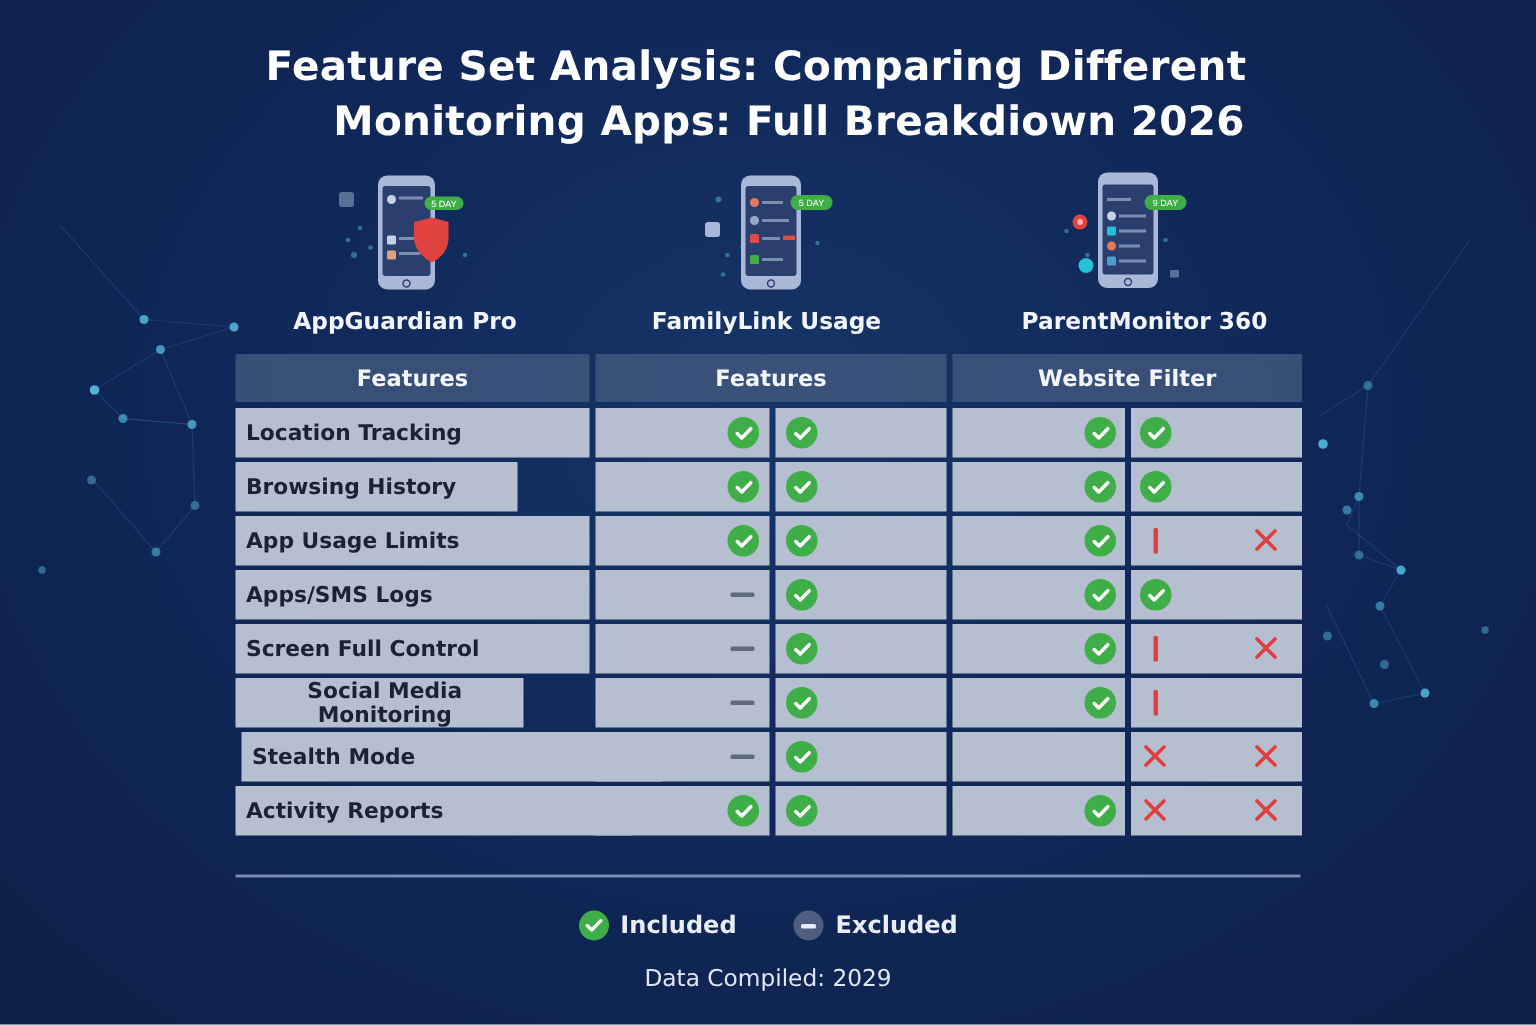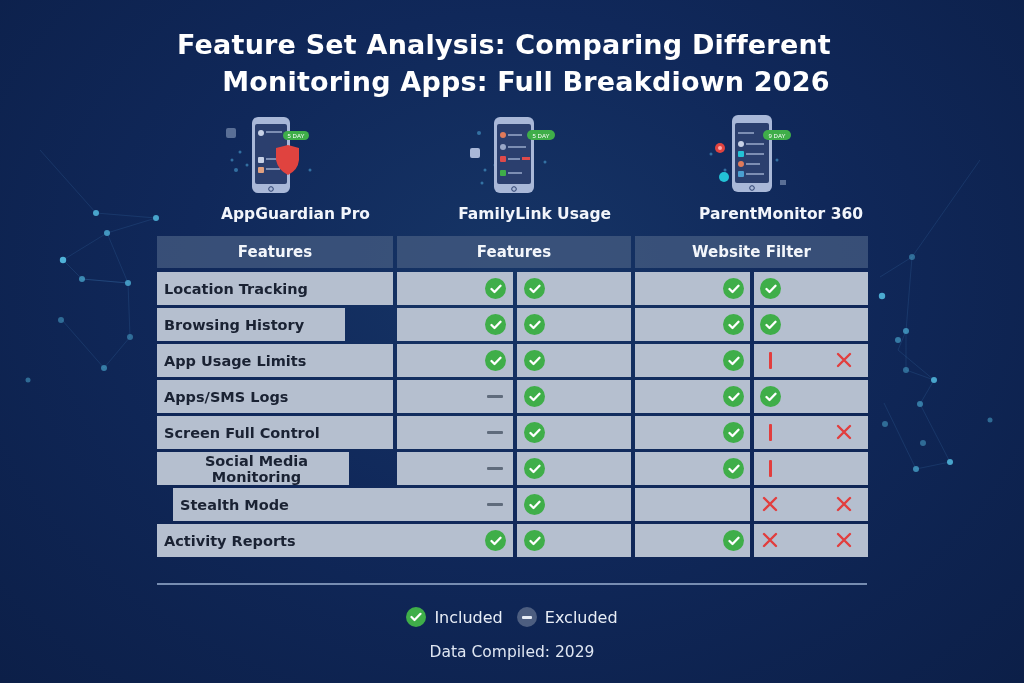--- a/index.html
+++ b/index.html
@@ -13,37 +13,37 @@
   .bg-net { position: absolute; left: 0; top: 0; width: 1024px; height: 683px; pointer-events: none; }
   .title {
     position: absolute; left: 0; width: 1024px; text-align: center;
     font-weight: bold; font-size: 27px; letter-spacing: 0.2px; color: #ffffff;
   }
   .title.l1 { top: 29px; left: -8px; }
   .title.l2 { top: 66px; left: 14px; }
 
   .app-block { position: absolute; width: 200px; text-align: center; }
   .app-icon { position: absolute; top: 0; width: 120px; height: 90px; }
-  .app-name { position: absolute; top: 95px; left: 0; width: 200px; text-align: right; font-weight: bold; font-size: 15.5px; color: #f2f5fb; }
+  .app-name { position: absolute; top: 95px; left: 0; width: 200px; text-align: center; font-weight: bold; font-size: 15.5px; color: #f2f5fb; }
 
   .table { position: absolute; left: 157px; top: 236px; width: 711px; }
   .hdr { position: absolute; top: 0; height: 32px; background: rgba(70, 92, 130, 0.75);
          font-weight: bold; font-size: 15px; color: #f3f6fb; display: flex; align-items: center; justify-content: center; }
   .row { position: absolute; left: 0; width: 711px; height: 33px; text-align: center; }
   .cell { position: absolute; top: 0; height: 33px; background: #b5bfcf; }
   .cell.label { font-weight: bold; font-size: 14.5px; color: #1a2233; display: flex; align-items: center; padding-left: 7px; }
   .mark { position: absolute; top: 6px; width: 21px; height: 21px; }
   .check { border-radius: 50%; background: #3fae49; display: flex; align-items: center; justify-content: center; }
   .dash { width: 16px; height: 3px; top: 15px; background: #5f6b7c; border-radius: 1px; }
   .bar { width: 3px; height: 17px; top: 8px; background: #e23d3d; border-radius: 1px; }
   .xmark { top: 7px; width: 18px; height: 18px; }
 
   .sep { position: absolute; left: 157px; top: 583px; width: 710px; height: 2px; background: #8aa0c2; opacity: 0.85; }
   .legend { position: absolute; top: 607px; left: 0; width: 1024px; display: flex; justify-content: center; align-items: center; gap: 6px; font-size: 16px; color: #e8edf6; }
-  .legend .lg-item { display: flex; align-items: center; gap: 8px; margin: 0 4px; }
+  .legend .lg-item { display: flex; align-items: flex-start; gap: 8px; margin: 0 16px; font-weight: bold; }
   .lg-check { width: 20px; height: 20px; border-radius: 50%; background: #3fae49; display: flex; align-items: center; justify-content: center; }
   .lg-minus { width: 20px; height: 20px; border-radius: 50%; background: #4d5e80; display: flex; align-items: center; justify-content: center; }
   .lg-minus::after { content: ""; width: 10px; height: 3px; background: #e8edf6; border-radius: 1px; }
   .compiled { position: absolute; top: 643px; left: 0; width: 1024px; text-align: center; font-size: 15.5px; color: #dfe6f2; }
 </style>
 </head>
 <body>
 
 <svg class="bg-net" viewBox="0 0 1024 683">
   <g stroke="#3f7fb8" stroke-opacity="0.25" stroke-width="0.8" fill="none">
@@ -333,21 +333,21 @@
             <svg width="12" height="10" viewBox="0 0 12 10">
               <path d="M1.5 5 L4.5 8 L10.5 1.8" stroke="#fff" stroke-width="2.3" fill="none" stroke-linecap="round" stroke-linejoin="round"></path>
             </svg>
           </span>
         </div>
         <div class="cell" style="left:597px;width:114px">
           <span class="mark bar" style="left:15px"></span>
         </div>
       </div>
       <div class="row" style="top:252px">
-        <div class="cell label" style="left:16px;width:280px">Stealth Mode</div>
+        <div class="cell label" style="left:4px;width:280px">Stealth Mode</div>
         <div class="cell" style="left:240px;width:116px">
           <span class="mark dash" style="left:90px"></span>
         </div>
         <div class="cell" style="left:360px;width:114px">
           <span class="mark check" style="left:7px">
             <svg width="12" height="10" viewBox="0 0 12 10">
               <path d="M1.5 5 L4.5 8 L10.5 1.8" stroke="#fff" stroke-width="2.3" fill="none" stroke-linecap="round" stroke-linejoin="round"></path>
             </svg>
           </span>
         </div>

